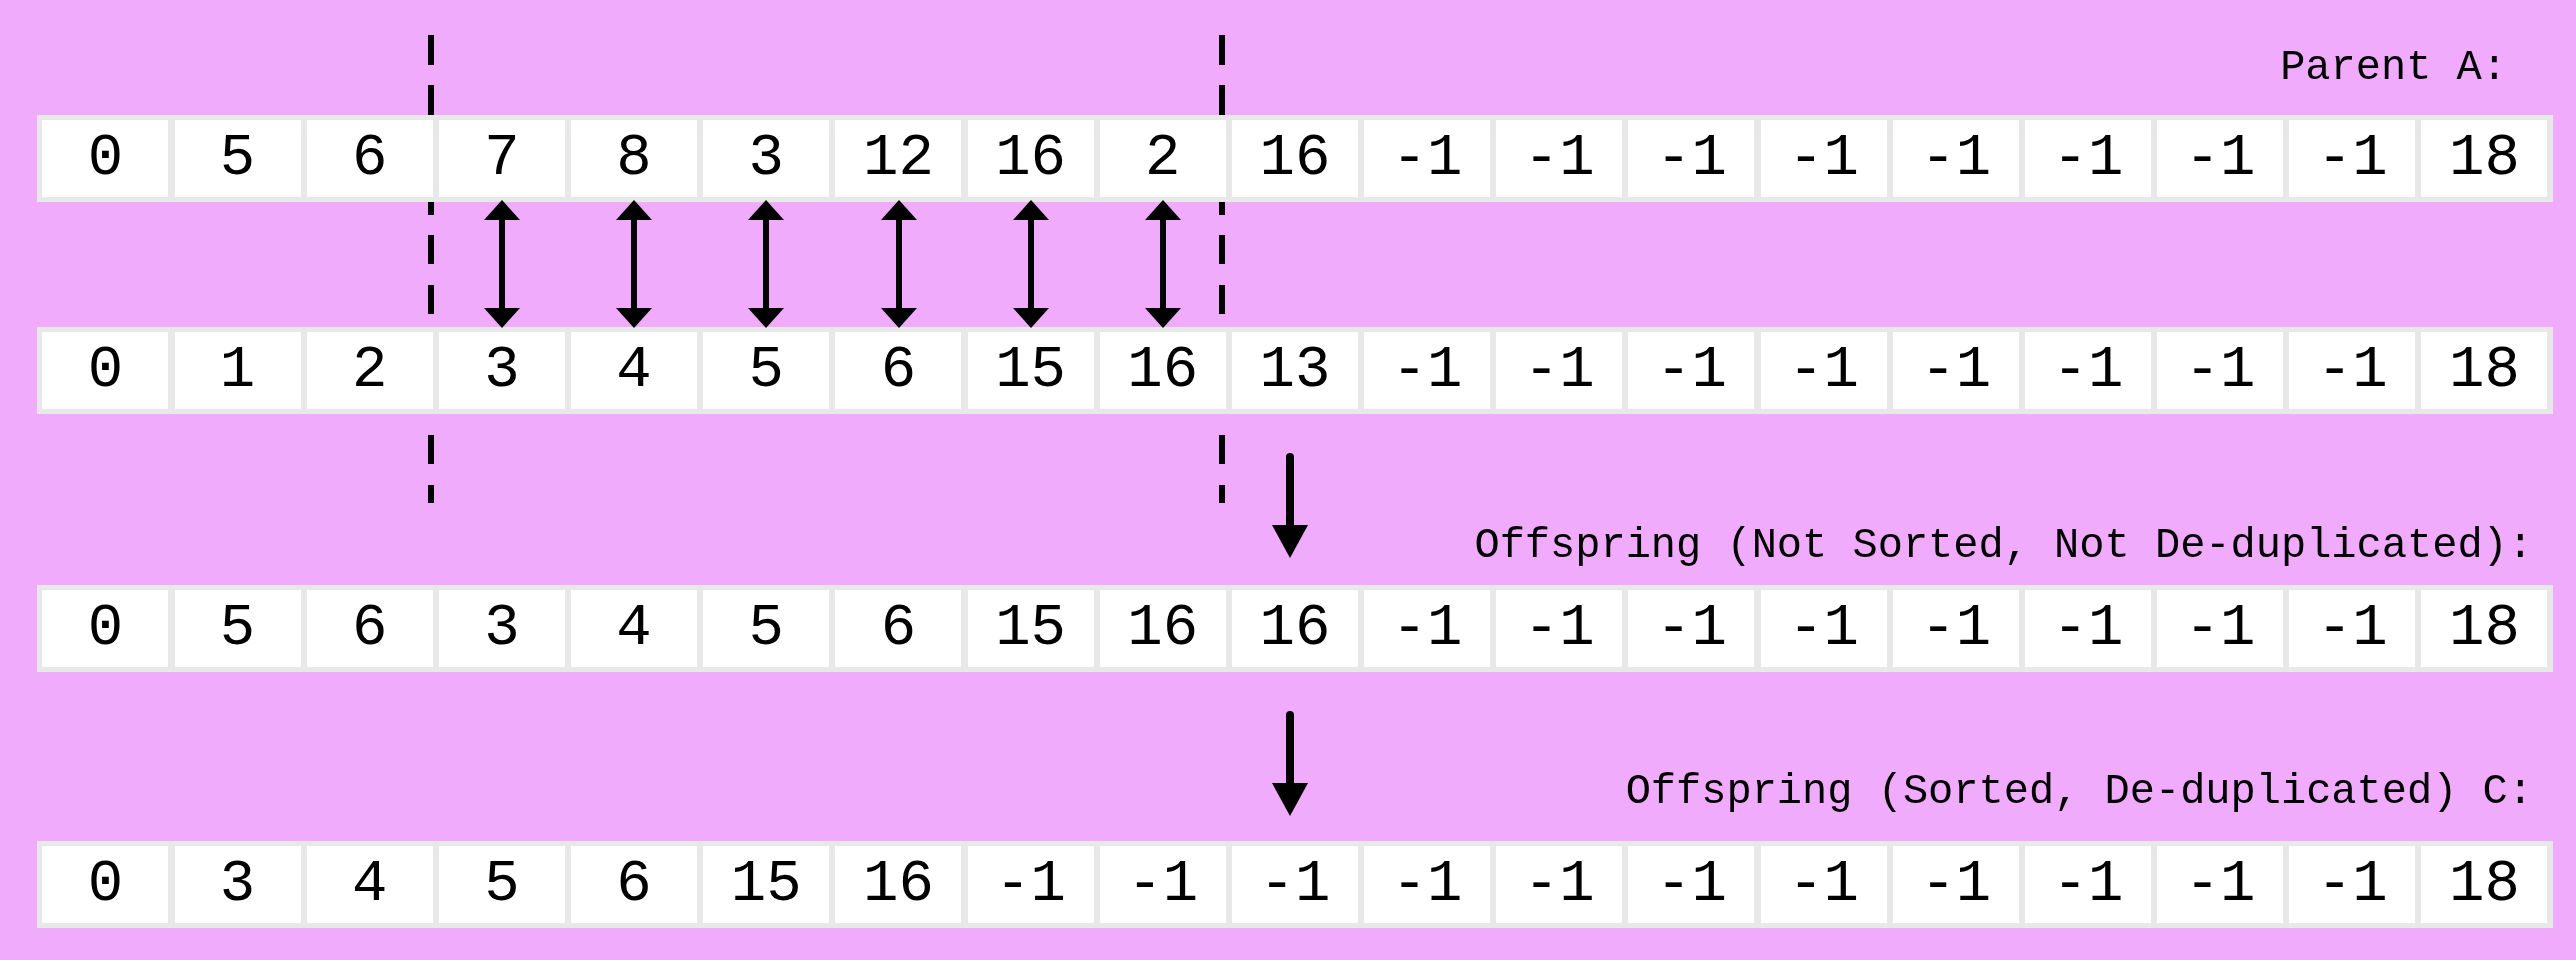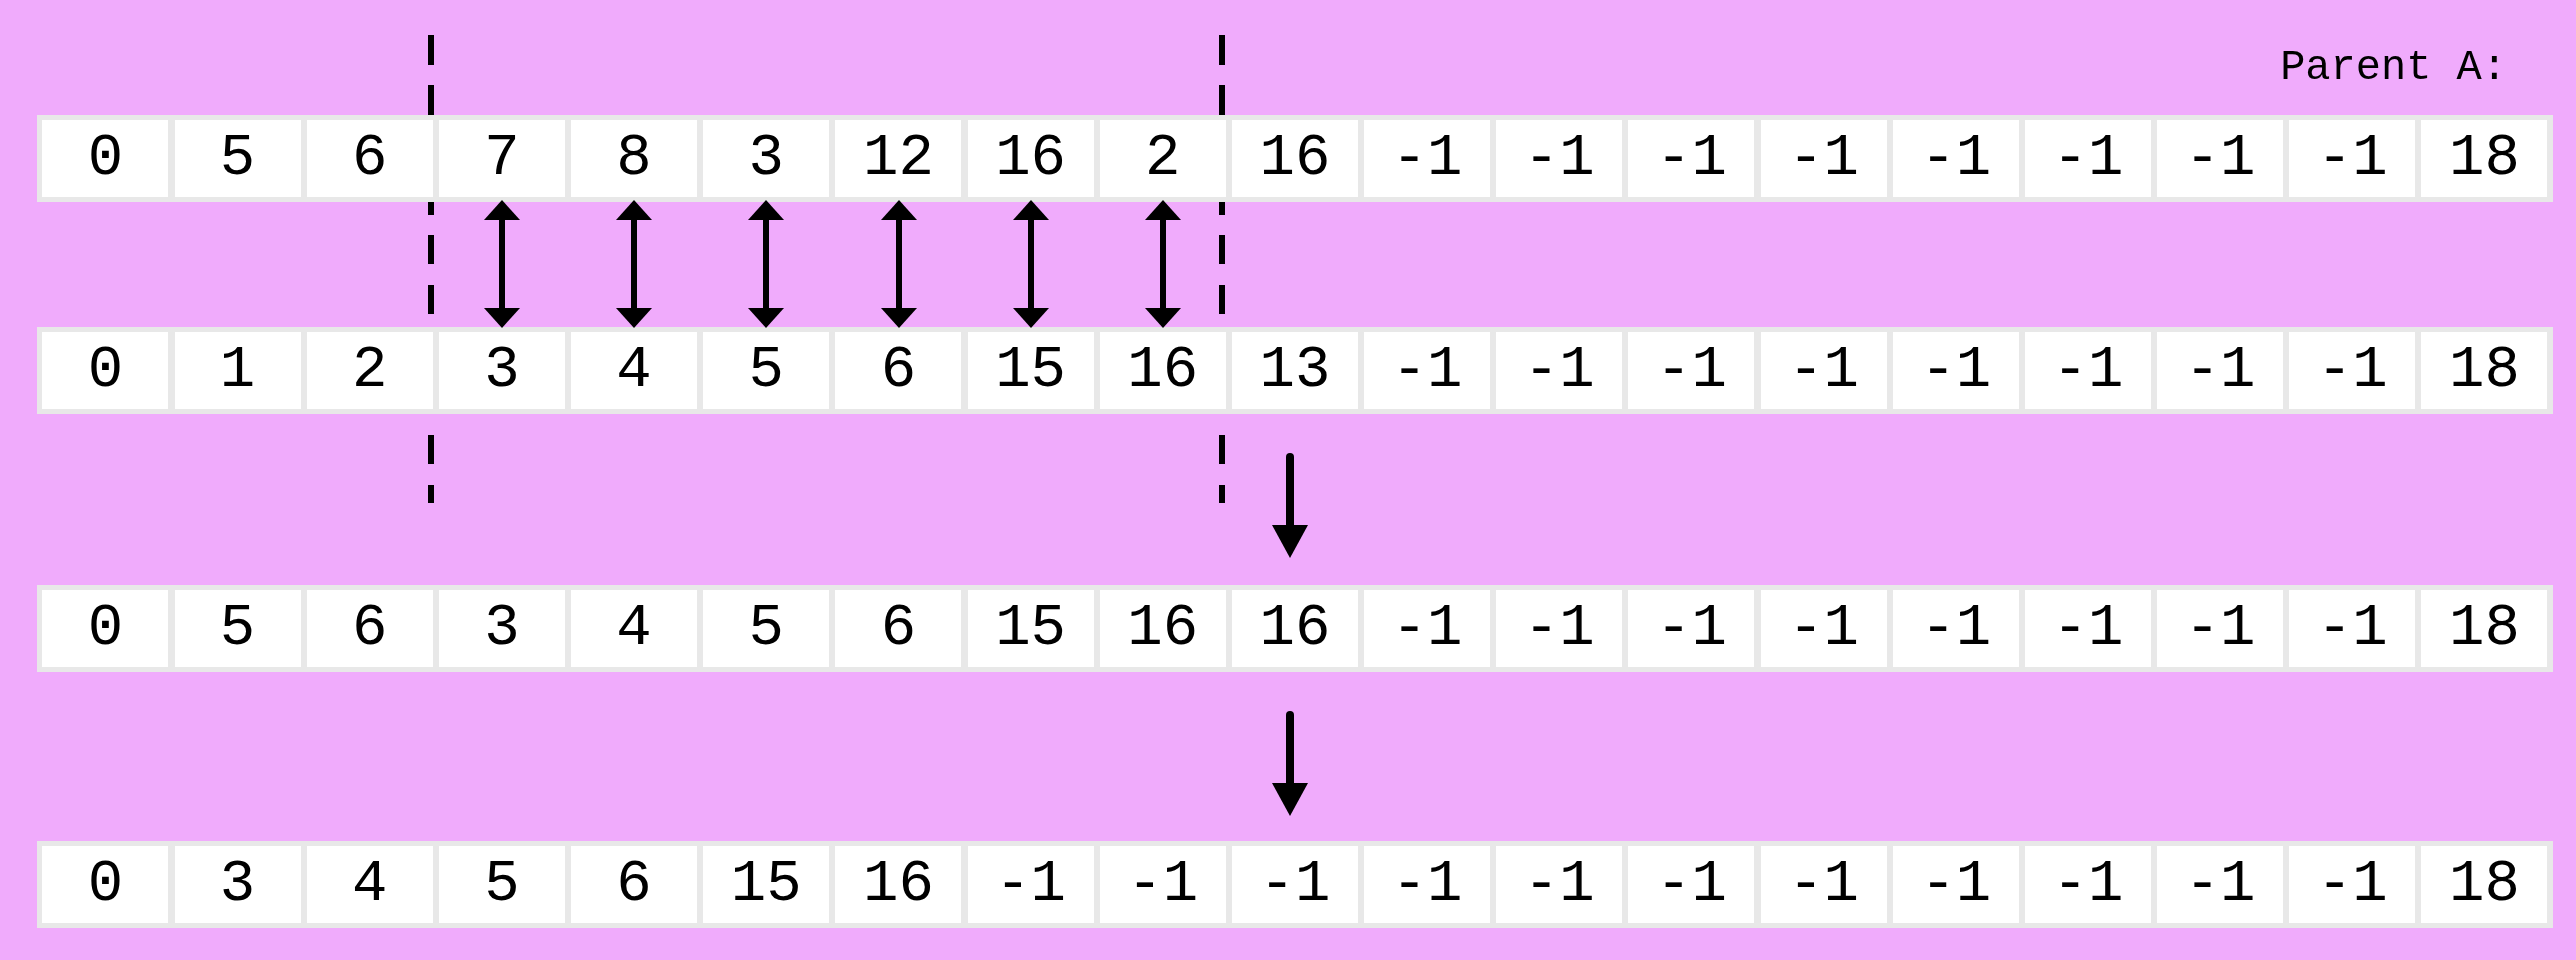--- a/index.html
+++ b/index.html
@@ -110,20 +110,22 @@
 </style>
 </head>
 <body>
 
 <div id="canvas">
 
   <div class="dashed-line" id="crossover-line-left"></div>
   <div class="dashed-line" id="crossover-line-right"></div>
 
   <div class="row-label" id="label-parent-a">Parent A:</div>
+  <div class="row-label" id="label-offspring-unsorted">Offspring (Not Sorted, Not De-duplicated):</div>
+  <div class="row-label" id="label-offspring-sorted">Offspring (Sorted, De-duplicated) C:</div>
 
   <div class="array-row" id="row-parent-a">
       <div class="cell">0</div>
       <div class="cell">5</div>
       <div class="cell">6</div>
       <div class="cell">7</div>
       <div class="cell">8</div>
       <div class="cell">3</div>
       <div class="cell">12</div>
       <div class="cell">16</div>

